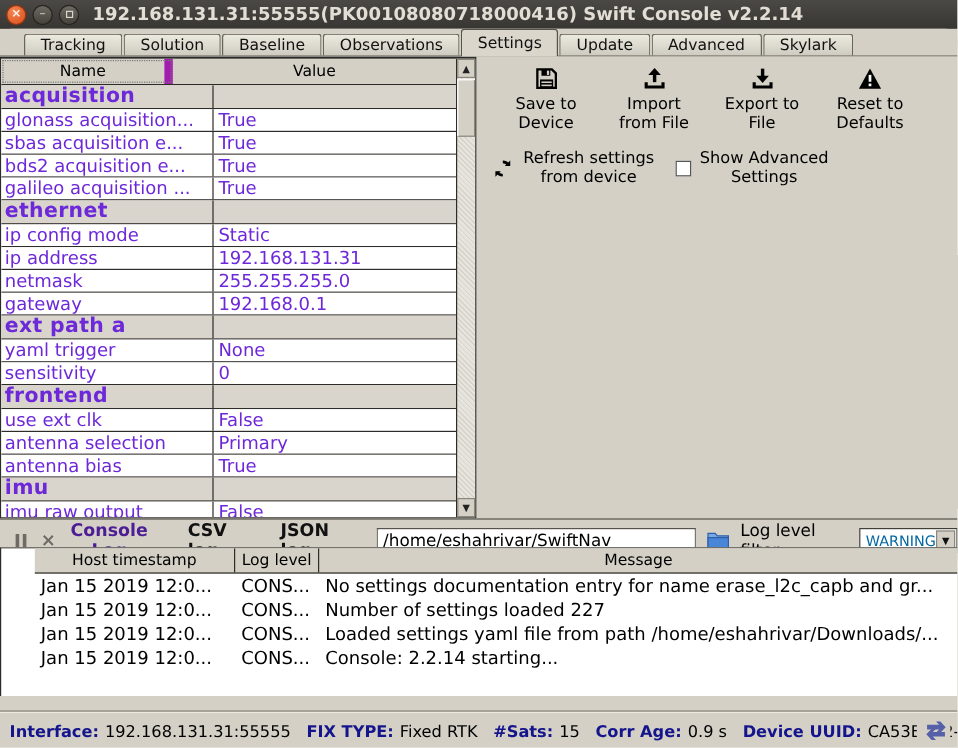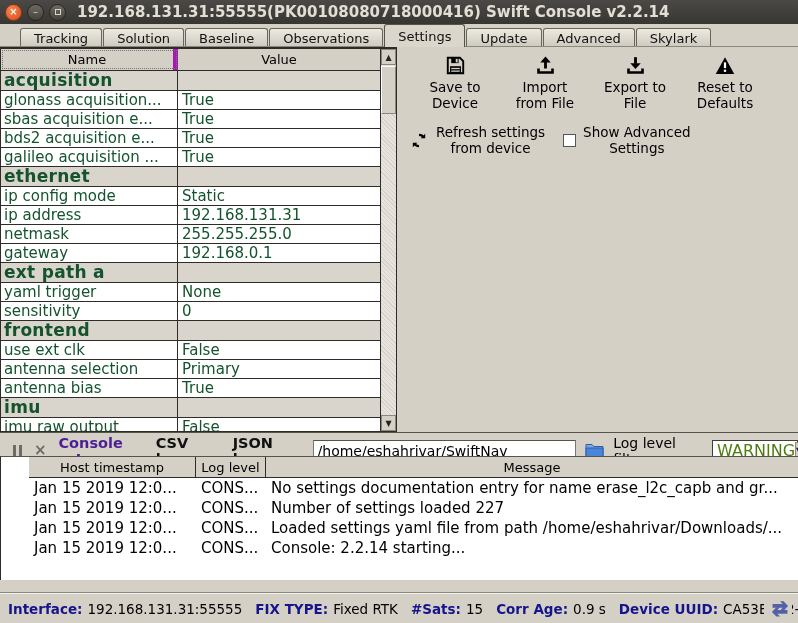--- a/index.html
+++ b/index.html
@@ -25,26 +25,26 @@
   .tab.active { height:23px; line-height:21px; background:#dad6cc; z-index:3; border-color:#55534b; }
 
   
   .main { position:absolute; top:47px; left:0; width:798px; height:385px; display:flex; }
 
   
   .settings-table { width:397px; height:385px; position:relative; background:#fff;
                     border:1px solid #2e2c28; border-top:2px solid #2e2c28; overflow:hidden; }
   .thead { display:flex; height:22px; background:#d4d0c6; border-bottom:1px solid #2e2c28; padding-right:16px; }
   .th { font-size:13px; display:flex; align-items:center; justify-content:center; color:#000; }
-  .th.name { width:177px; border-right:5px solid #a21caf; outline:1px dotted #777; outline-offset:-2px; }
+  .th.name { width:143px; border-right:7px solid #a21caf; outline:1px dotted #777; outline-offset:-2px; }
   .th.value { flex:1; }
   .settings-rows { position:absolute; top:22px; left:0; right:16px; bottom:0; overflow:hidden; }
   .srow { display:flex; height:19px; border-bottom:1px solid #2e2c28; background:#fff; }
   .srow.section { height:20px; background:#d9d5cc; }
-  .scell { white-space:nowrap; overflow:hidden; font-size:15px; line-height:18px; color:#14532d; }
+  .scell { white-space:nowrap; overflow:hidden; font-size:15px; line-height:18px; color:#6d28d9; }
   .scell.name { width:177px; border-right:1px solid #2e2c28; padding-left:3px; }
   .scell.value { flex:1; padding-left:4px; }
   .srow.section .scell.name { font-weight:bold; font-size:17px; line-height:19px; letter-spacing:.3px; }
 
   
   .vscroll { position:absolute; top:0; right:0; bottom:0; width:16px; background:#e7e4dd; border-left:1px solid #2e2c28;
              background-image:repeating-linear-gradient(45deg,#d7d3ca 0 1px,transparent 1px 3px); }
   .sbtn { position:absolute; left:0; width:15px; height:16px; background:#d4d0c6; border:1px solid #8a877d;
           font-size:8px; text-align:center; line-height:15px; color:#222; }
   .sbtn.up { top:0; } .sbtn.down { bottom:0; }
@@ -70,21 +70,21 @@
   .pause span { width:3px; height:11px; background:#6e6b64; margin-right:3px; }
   .xbtn { color:#6e6b64; font-size:15px; font-weight:bold; margin-left:9px; line-height:1; cursor:default; }
   .console-log-lbl { color:#4c1d95; font-weight:bold; font-size:14.5px; cursor:default;text-align:center; }
   .loglbl { color:#111; font-weight:bold; font-size:14.5px; margin-left:21px; cursor:default; }
   .pathbox { width:295px; height:22px; margin-left:17px; border:1px solid #7a776f; border-top-color:#55534b;
              background:#fff; font-family:inherit; font-size:14px; padding:0 4px; color:#000; }
   .folder { margin-left:9px; cursor:default; display:flex; }
   .filter-lbl { font-size:14px; margin-left:9px; color:#000; }
   .dropdown { width:86px; height:21px; margin-left:6px; background:#fff; border:1px solid #403e39;
               display:flex; align-items:center; position:relative; cursor:default; }
-  .dropdown .dval { font-size:16px; padding-left:4px; flex:1; color:#4d7c0f; }
+  .dropdown .dval { font-size:12px; padding-left:4px; flex:1; color:#0369a1; }
   .dropdown .darr { width:16px; height:17px; margin-right:1px; background:#d4d0c6; border:1px solid #8a877d;
                     font-size:8px; text-align:center; line-height:16px; color:#111; }
 
   
   .logtable { position:absolute; top:456px; left:0; width:798px; height:124px; background:#fff;
               border-top:1px solid #55534b; border-left:1px solid #2e2c28;padding-left:28px; }
   .lheader { display:flex; height:21px; background:#d4d0c6; border-bottom:1px solid #2e2c28; }
   .lth { font-size:13px; display:flex; align-items:center; justify-content:center; color:#000; border-right:1px solid #2e2c28; }
   .lth.ts { width:167px; } .lth.lvl { width:70px; } .lth.msg { flex:1; border-right:none; }
   .lrow { display:flex; height:20px; }

